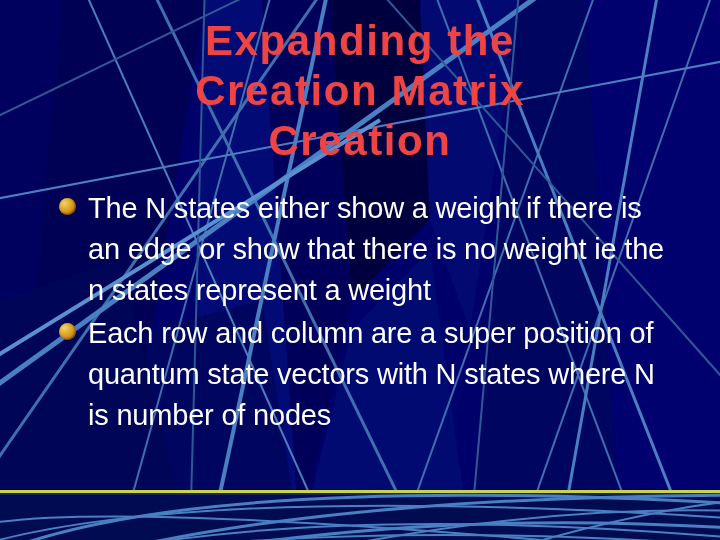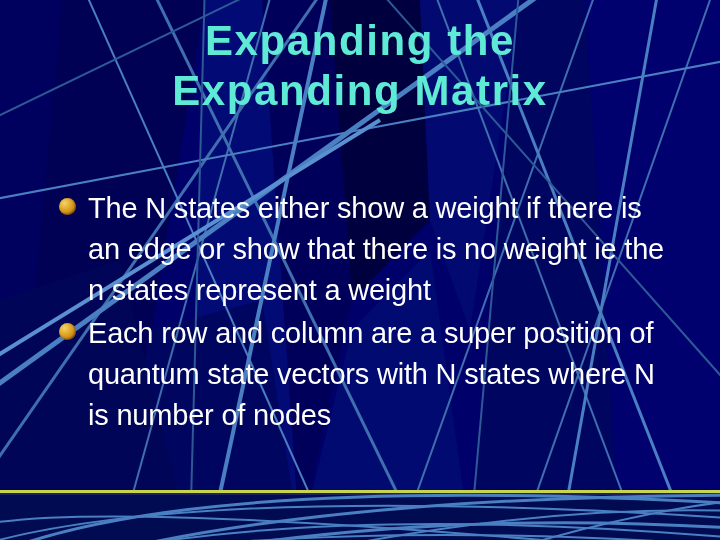--- a/index.html
+++ b/index.html
@@ -31,21 +31,21 @@
 
   
   #title-block {
     position: absolute;
     left: 40px;
     top: 16px;
     width: 640px;
     text-align: center;
   }
   .title-line {
-    color: #5eead4;
+    color: #ef4444;
     font-family: "Liberation Sans", sans-serif;
     font-weight: bold;
     font-size: 42px;
     line-height: 50px;
     letter-spacing: 1.6px;
     white-space: nowrap;
   }
 
   
   #body-block {
@@ -154,21 +154,22 @@
       <path d="M 230 570 Q 520 500 760 512" stroke-width="2"></path>
       <path d="M 430 575 Q 620 510 760 498" stroke-width="2"></path>
       <path d="M -20 575 Q 300 512 760 548" stroke-width="2"></path>
     </g>
   </svg>
 
   <div id="content">
 
     <div id="title-block">
       <div class="title-line">Expanding the</div>
-      <div class="title-line">Expanding Matrix</div>
+      <div class="title-line">Creation Matrix</div>
+      <div class="title-line">Creation</div>
     </div>
 
     <div id="body-block">
 
       <div class="bullet-row">
         <span class="bullet-marker"></span>
         <span class="bullet-text">The N states either show a weight if there is an edge or show that there is no weight ie the n states represent a weight</span>
       </div>
 
       <div class="bullet-row">

